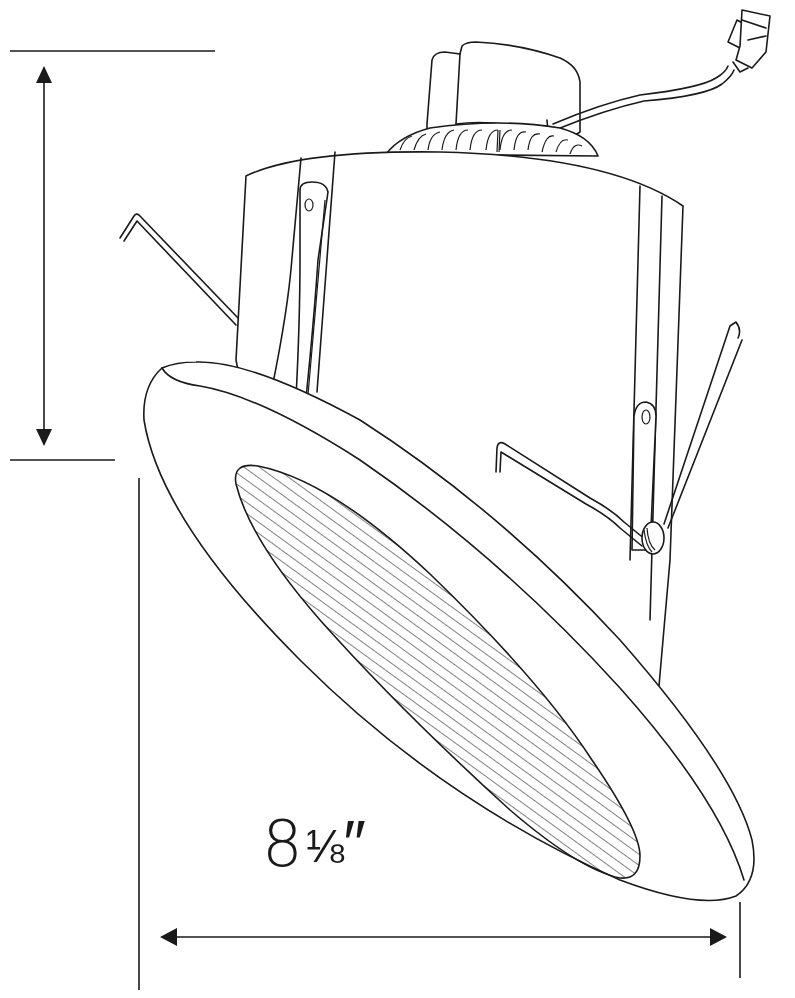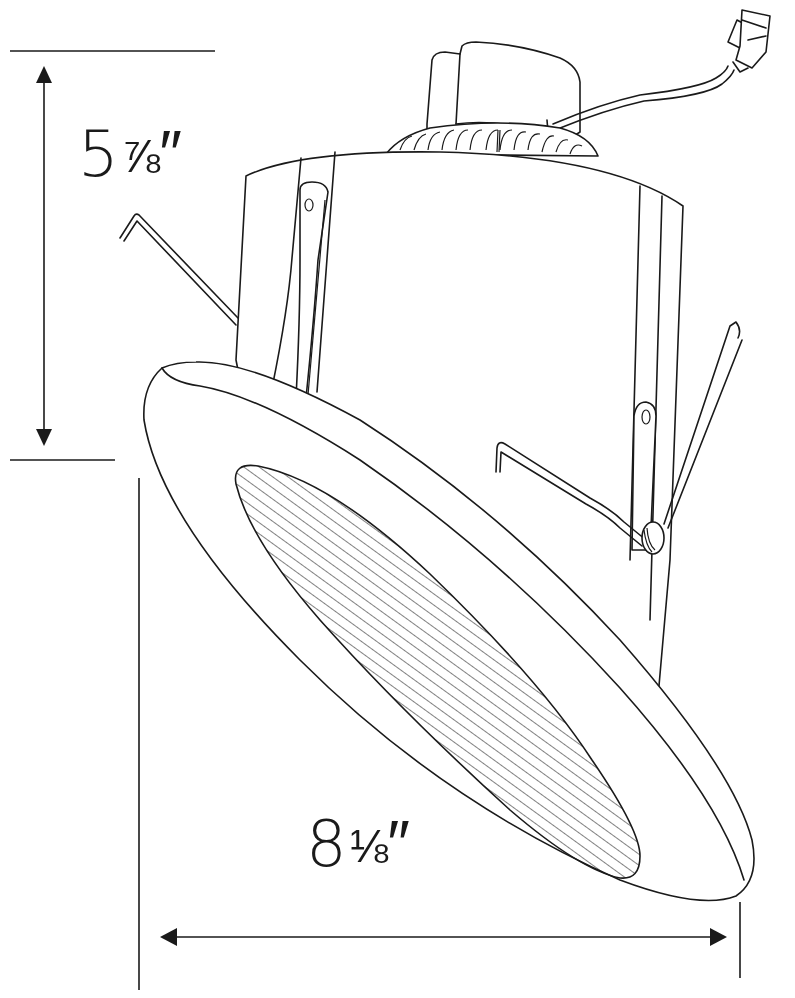--- a/index.html
+++ b/index.html
@@ -17,21 +17,21 @@
       font-weight: 200;
       color: #1a1a1a;
       white-space: nowrap;
       letter-spacing: -1px;
       line-height: 1;
     }
     .label .big { font-size: 64px; }
     .label .frac { font-size: 46px; position: relative; top: -4px; }
     #label-height { left: 78px; top: 122px; }
     #label-width-1 { left: 240px; top: 748px; }
-    #label-width-2 { left: 262px; top: 812px; margin-left: 44px; }
+    #label-width-2 { left: 262px; top: 812px; }
   </style>
 </head>
 <body>
 
 <div id="stage">
 
   <svg width="795" height="998" viewBox="0 0 795 998">
 
     <g>
       <line class="dim" x1="10" y1="51" x2="215" y2="51"></line>
@@ -114,24 +114,20 @@
       <pattern id="stripes" patternUnits="userSpaceOnUse" width="9" height="9" patternTransform="rotate(36)">
         <line x1="0" y1="0" x2="9" y2="0" stroke="#1a1a1a" stroke-width="1.1"></line>
       </pattern>
     </defs>
     <g>
       <rect x="220" y="450" width="440" height="440" fill="url(#stripes)" clip-path="url(#baffle-clip)"></rect>
       <path class="ln" d="M236,484 Q232,462 258,466 Q330,480 430,574 Q540,680 592,760 Q640,830 640,856 Q640,880 620,878 Q580,870 510,810 Q400,710 320,620 Q250,540 236,484 Z"></path>
     </g>
   </svg>
 
-  <div id="label-height" class="label">
-    <span class="big">5</span>
-    <span class="frac">⅞</span><span class="big">″</span>
-  </div>
 
 
   <div id="label-width-2" class="label">
     <span class="big">8</span>
     <span class="frac">⅛</span><span class="big">″</span>
   </div>
 
 </div>
 
 </body></html>

